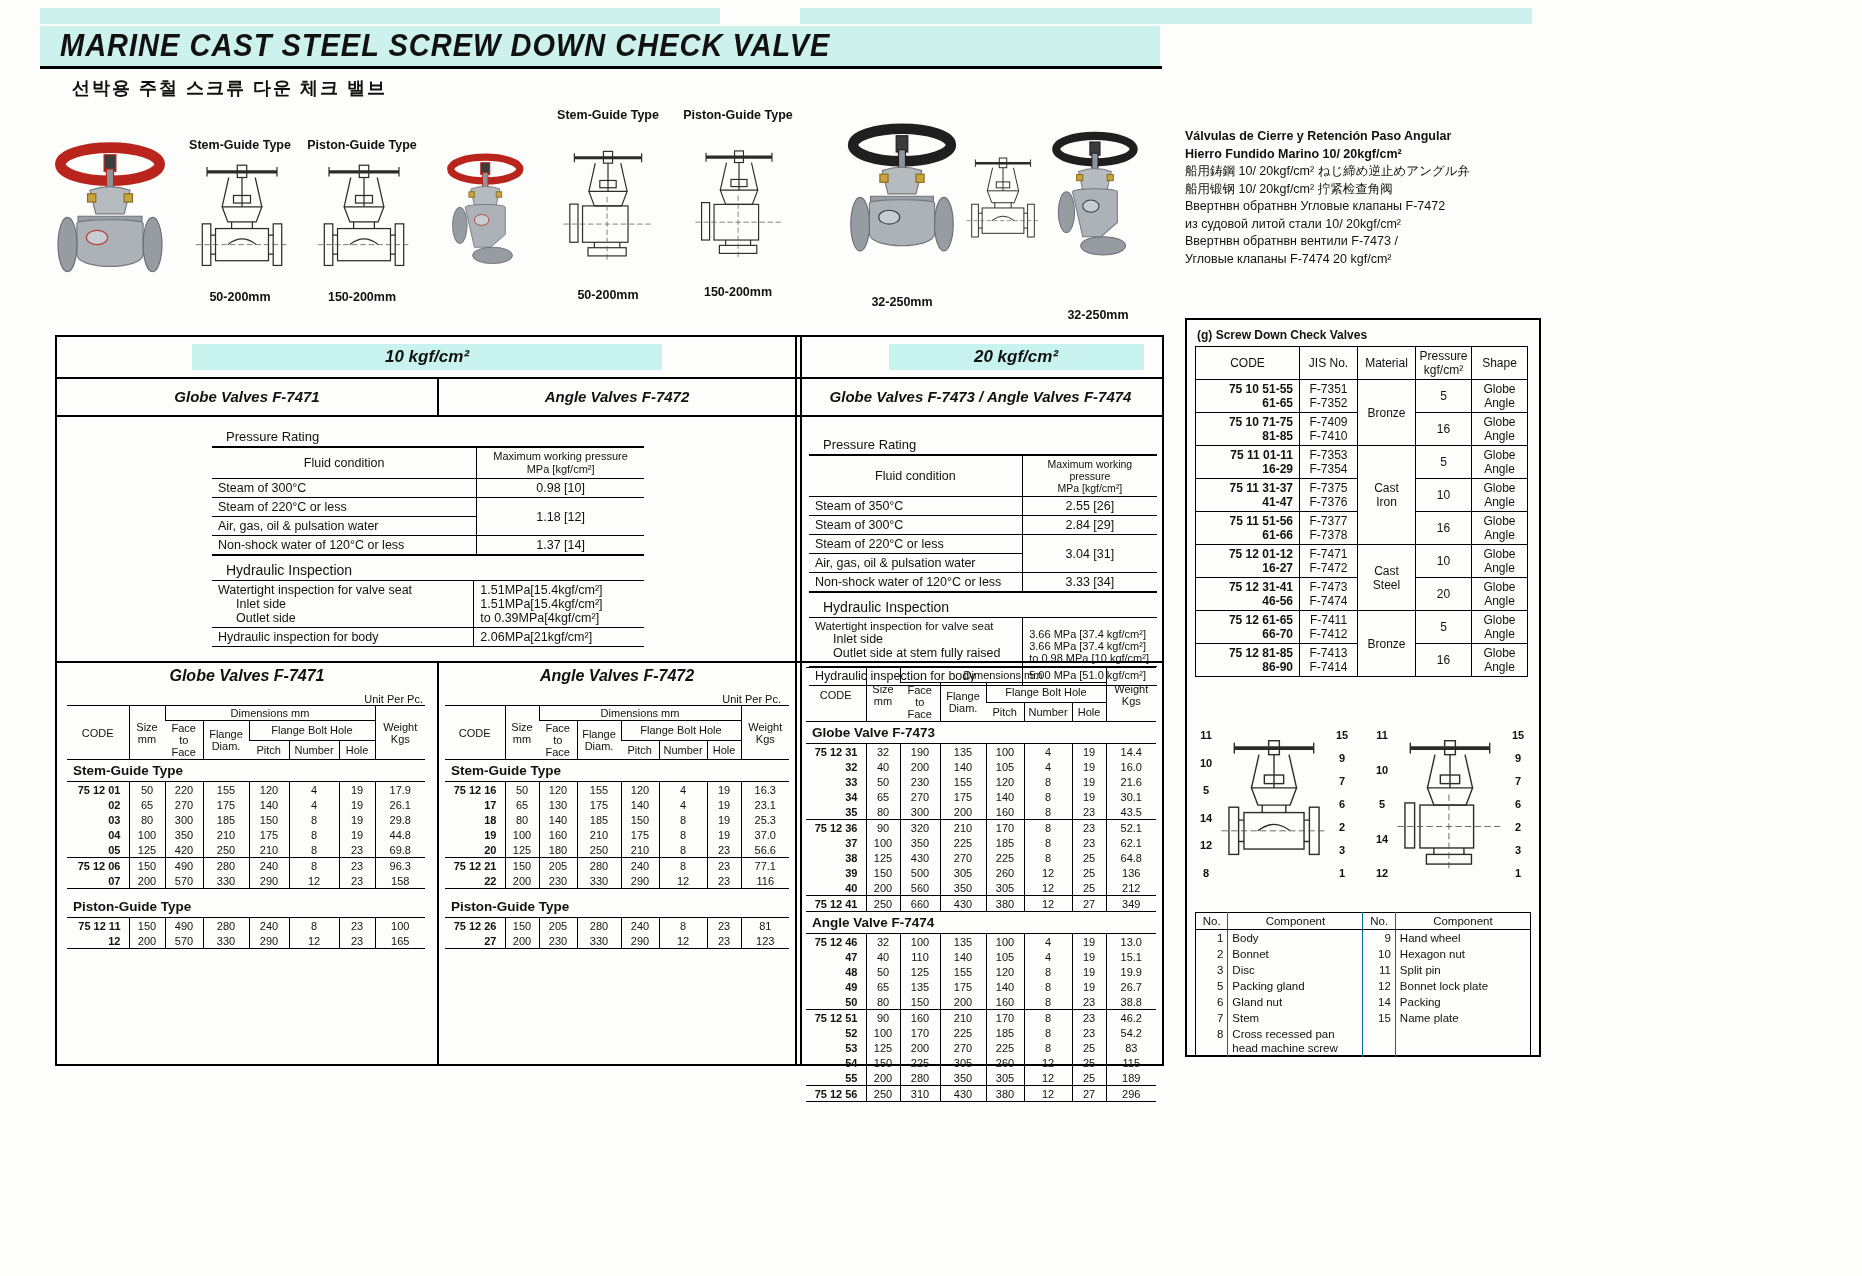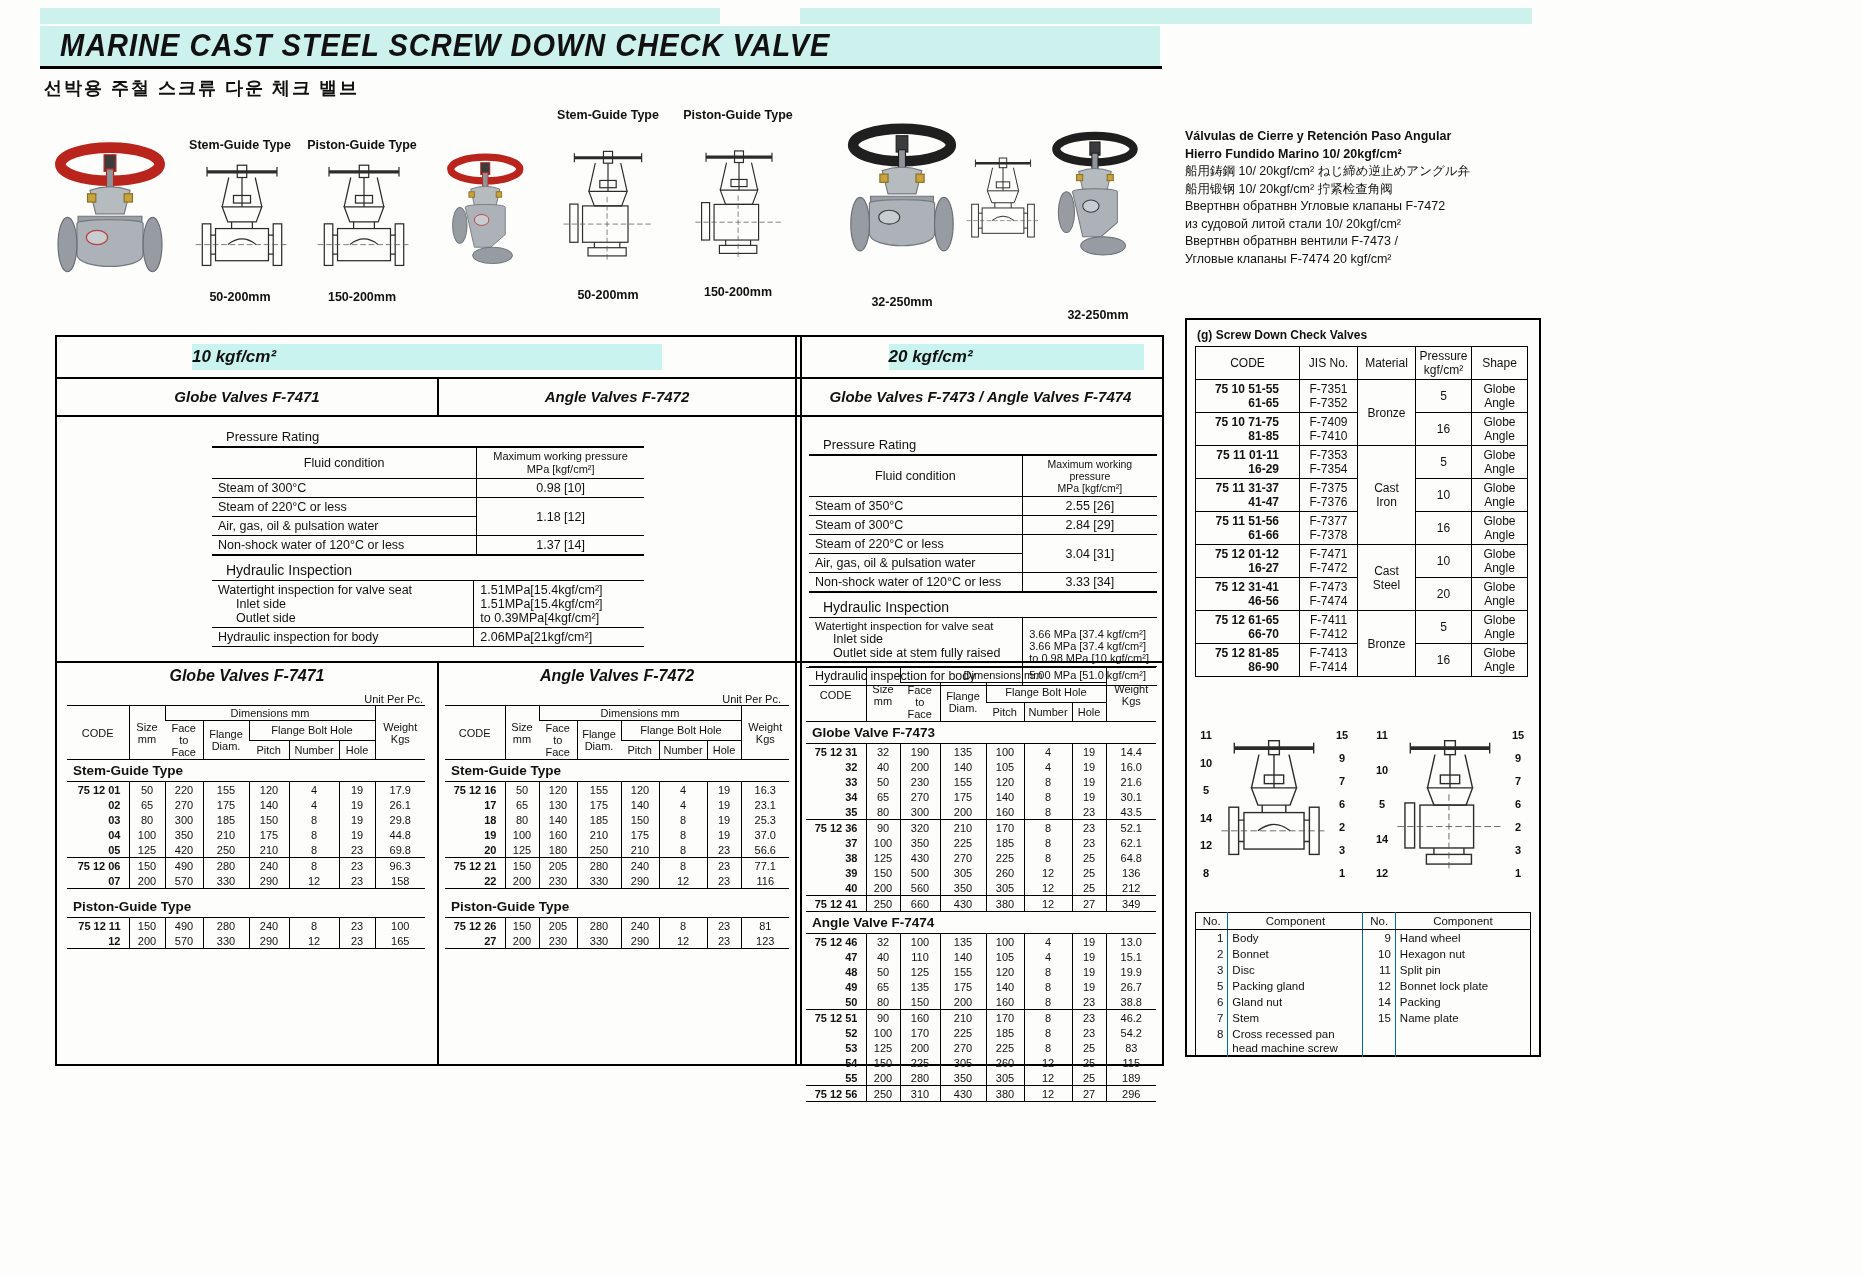--- a/index.html
+++ b/index.html
@@ -4,34 +4,34 @@
 <style>
   html,body{margin:0;padding:0;background:#e8e8e8;}
   .page{position:relative;width:1862px;height:1276px;background:#fdfdfb;font-family:"Liberation Sans",sans-serif;color:#111;overflow:hidden;}
   .abs{position:absolute;}
   .pre{white-space:pre-line;}
   
   .strip{background:#cdf2ee;height:16px;}
   .title-band{left:40px;top:26px;width:1120px;height:40px;background:#cdf2ee;display:flex;align-items:center;}
   .page-title{font-size:29px;font-weight:bold;font-style:italic;letter-spacing:1px;margin:0 0 0 20px;transform:scaleY(1.05);}
   .title-rule{left:40px;top:66px;width:1122px;height:3px;background:#000;}
-  .subtitle{left:44px;top:76px;font-size:18px;font-weight:bold;letter-spacing:2px;}
+  .subtitle{left:72px;top:76px;font-size:18px;font-weight:bold;letter-spacing:2px;}
   
   .fig-label{font-size:12.5px;font-weight:bold;text-align:center;}
   .fig-size{font-size:12.5px;font-weight:bold;text-align:center;}
   .ml-text{left:1185px;top:128px;width:360px;}
   .ml-line{font-size:12.5px;line-height:17.5px;}
   .ml-line:nth-child(1),.ml-line:nth-child(2){font-weight:bold;}
   
   .main-box{left:55px;top:335px;width:1105px;height:727px;border:2px solid #000;}
   .hline{position:absolute;background:#000;height:2px;}
   .vline{position:absolute;background:#000;width:2px;}
   .vdouble{position:absolute;width:3px;border-left:2px solid #000;border-right:2px solid #000;}
   .band-cell{position:absolute;top:0;height:40px;display:flex;align-items:center;justify-content:center;}
-  .band-hl{background:#c9f3ef;font-size:17px;font-weight:bold;font-style:italic;padding:3px 0;}
+  .band-hl{background:#c9f3ef;font-size:17px;font-weight:bold;font-style:italic;text-align:center;padding:3px 0;}
   .sec-title{font-size:15px;font-weight:bold;font-style:italic;display:flex;align-items:center;justify-content:center;position:absolute;top:42px;height:34px;}
   
   .pr-wrap{position:absolute;}
   .pr-title{font-size:13px;margin:0 0 2px 14px;}
   .ptable{border-collapse:collapse;border-top:2px solid #000;border-bottom:2px solid #000;font-size:12.5px;}
   .ptable td{padding:2px 6px;border-bottom:1px solid #000;}
   .ptable td.val{border-left:1px solid #000;text-align:center;}
   .ptable tr:last-child td{border-bottom:none;}
   .hi-title{font-size:14px;margin:6px 0 2px 14px;}
   .htable{border-collapse:collapse;border-top:1.5px solid #000;border-bottom:1.5px solid #000;font-size:12.5px;}
@@ -50,21 +50,21 @@
   .dimtable .c-code{text-align:right;padding-right:8px;font-weight:bold;}
   .dimtable tbody.grp{border-top:1.5px solid #000;}
   .dimtable tr.typelabel td{border-left:none;text-align:left;font-weight:bold;font-size:13.5px;padding:3px 0 3px 6px;height:auto;}
   .dimtable tbody.lbl{border-top:1.5px solid #000;}
   
   .side-panel{left:1185px;top:318px;width:352px;height:735px;border:2px solid #000;}
   .panel-title{font-size:12px;font-weight:bold;margin:8px 8px 4px 10px;}
   .gtable{border-collapse:collapse;font-size:12px;margin-left:8px;}
   .gtable th,.gtable td{border:1px solid #000;padding:2px 3px;text-align:center;line-height:14px;}
   .gtable th{font-weight:normal;}
-  .gtable td.code{text-align:right;padding-right:20px;font-weight:bold;}
+  .gtable td.code{text-align:right;padding-right:6px;font-weight:bold;}
   .gtable{border:1.5px solid #000;}
   .diagram{position:absolute;display:flex;align-items:center;}
   .co-col{display:flex;flex-direction:column;justify-content:space-between;height:150px;font-size:11px;font-weight:bold;width:18px;text-align:center;}
   .diag-svg{width:118px;height:168px;}
   .ctable{border-collapse:collapse;font-size:11.5px;margin-left:8px;border:1.5px solid #000;margin-top:8px;}
   .ctable th{border-bottom:1.5px solid #000;font-weight:normal;padding:3px 2px;}
   .ctable td,.ctable th{border-left:1px solid #0369a1;padding:1px 4px;vertical-align:top;line-height:14px;}
   .ctable td:first-child,.ctable th:first-child{border-left:none;}
   .ctable td.num{text-align:right;width:24px;}
   .ctable td.nm{width:134px;}

